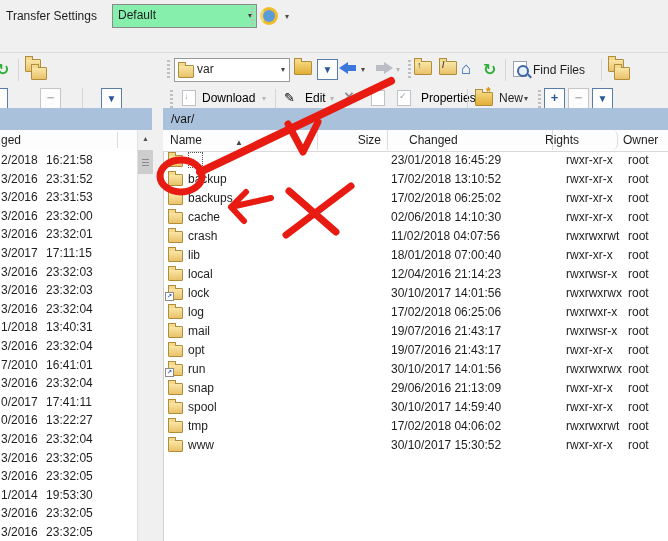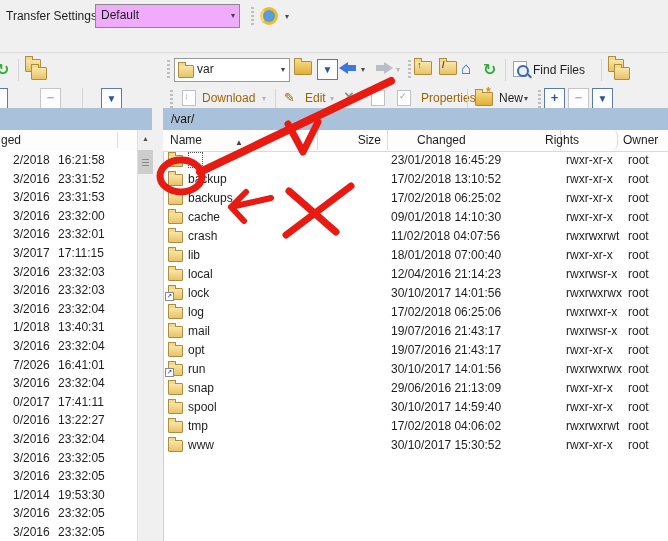--- a/index.html
+++ b/index.html
@@ -7,21 +7,21 @@
           font-family:"Liberation Sans","DejaVu Sans",sans-serif;font-size:12px;color:#1e1e1e;}
   .abs{position:absolute;}
   .sep{position:absolute;width:1px;height:22px;background:#d5d5d5;}
   .grip{position:absolute;width:3px;height:18px;
         background:repeating-linear-gradient(to bottom,#bfbfbf 0 2px,transparent 2px 4px);}
   .caret{font-size:8px;color:#4a4a4a;line-height:1;}
   .caret-dis{color:#b5b5b5;}
   
   #topstrip{position:absolute;left:0;top:0;width:668px;height:52px;background:#f0f0f0;border-bottom:1px solid #dcdcdc;}
   #ts-label{position:absolute;left:6px;top:9px;}
-  #ts-combo{position:absolute;left:95px;top:4px;width:143px;height:22px;background:#f0abfc;border:1px solid #8a8a8a;}
+  #ts-combo{position:absolute;left:112px;top:4px;width:143px;height:22px;background:#86efac;border:1px solid #8a8a8a;}
   #ts-combo .val{position:absolute;left:5px;top:3px;}
   .combo-caret{position:absolute;right:4px;top:7px;font-size:8px;color:#404040;line-height:1;}
   #ts-grip{left:251px;top:7px;}
   #ts-icon{position:absolute;left:258px;top:5px;width:22px;height:22px;}
   .globe{position:absolute;left:2px;top:2px;width:12px;height:12px;border-radius:50%;
          background:#5b9bd8;border:3px solid #eebc2a;border-left-color:#f6d45e;}
   #ts-caret{position:absolute;left:285px;top:13px;}
   
   .tbtn-box{position:absolute;width:19px;height:19px;border:1px solid #5a7ca8;background:#fdfdfd;
             text-align:center;line-height:18px;color:#2b579a;font-weight:bold;font-size:13px;}
@@ -41,37 +41,37 @@
       border-bottom:6px solid transparent;border-right:9px solid #3c77dd;}
   .arrowL::after{content:'';position:absolute;left:8px;top:3px;width:9px;height:6px;background:#3c77dd;}
   .arrowR::before{content:'';position:absolute;right:0;top:0;border-top:6px solid transparent;
       border-bottom:6px solid transparent;border-left:9px solid #b9bdc4;}
   .arrowR::after{content:'';position:absolute;right:8px;top:3px;width:9px;height:6px;background:#b9bdc4;}
   .doc-icon{position:absolute;width:12px;height:14px;background:#fff;border:1px solid #9aa4b0;}
   .doc-icon.dis{border-color:#bcc2c8;}
   .doc-glyph{position:absolute;left:1px;top:0px;font-size:9px;color:#9aa4b0;}
   .mag{position:absolute;width:8px;height:8px;border:2px solid #3a66a8;border-radius:50%;background:#e8f0fa;}
   .mag::after{content:'';position:absolute;left:8px;top:8px;width:5px;height:2px;background:#3a66a8;transform:rotate(45deg);}
-  .dis-text{color:#a16207;}
+  .dis-text{color:#000000;}
   .tb-label{position:absolute;top:5px;}
   .row2-top{top:91px;}
   
   .band{position:absolute;top:108px;height:22px;background:#a9c1da;line-height:22px;}
   #band-left{left:0;width:152px;}
   #band-right{left:163px;width:609px;padding-left:0;}
   #band-right .path{margin-left:8px;color:#141414;}
   .hdr{position:absolute;top:130px;height:21px;background:#fdfdfd;border-bottom:1px solid #d9d9d9;line-height:20px;}
   #hdr-left{left:0;width:137px;}
   #hdr-left .htext{margin-left:1px;}
   #hdr-left .hdiv{position:absolute;left:117px;top:2px;width:1px;height:16px;background:#dcdcdc;}
   #hdr-right{left:163px;width:505px;}
   .hcell{position:absolute;top:0;height:20px;border-right:1px solid #dcdcdc;}
   .sortmark{position:absolute;left:72px;top:3px;font-size:8px;color:#444;}
   #list-left{position:absolute;left:0;top:151px;width:137px;background:#fff;height:390px;}
-  .lrow{height:18.6px;line-height:18.6px;padding-left:13px;white-space:pre;word-spacing:5px;}
+  .lrow{height:18.6px;line-height:18.6px;padding-left:1px;white-space:pre;word-spacing:5px;}
   #list-right{position:absolute;left:163px;top:151px;width:505px;}
   .frow{position:relative;height:19px;line-height:19px;}
   .fname{position:absolute;left:25px;top:0;}
   .fchanged{position:absolute;left:228px;top:0;}
   .frights{position:absolute;left:387px;top:0;margin-left:16px;}
   .fowner{position:absolute;left:465px;top:0;}
   .ficon{position:absolute;left:5px;top:4px;width:13px;height:10px;
      background:linear-gradient(#f9e6a6,#eac26a);border:1px solid #b08d3a;border-radius:1px;}
   .ficon::before{content:'';position:absolute;left:-1px;top:-4px;width:6px;height:3px;
      background:#f3d98e;border:1px solid #b08d3a;border-bottom:none;}
@@ -204,21 +204,21 @@
   </div>
 
   <div id="hdr-right" class="hdr">
     <span class="hcell" style="left:0;width:154px;">
       <span style="margin-left:7px;">Name</span>
       <span class="sortmark">▲</span>
     </span>
     <span class="hcell" style="left:154px;width:70px;text-align:right;">
       <span style="margin-right:6px;">Size</span>
     </span>
-    <span class="hcell" style="left:228px;width:149px;padding-left:20px;">
+    <span class="hcell" style="left:220px;width:149px;padding-left:20px;">
       <span style="margin-left:6px;">Changed</span>
     </span>
     <span class="hcell" style="left:373px;width:81px;border-radius:6px;">
       <span style="margin-left:9px;">Rights</span>
     </span>
     <span class="hcell" style="left:454px;width:51px;border-right:none;">
       <span style="margin-left:6px;">Owner</span>
     </span>
   </div>
 
@@ -228,21 +228,21 @@
       <div class="lrow"><span>3/2016 23:31:52</span></div>
       <div class="lrow"><span>3/2016 23:31:53</span></div>
       <div class="lrow"><span>3/2016 23:32:00</span></div>
       <div class="lrow"><span>3/2016 23:32:01</span></div>
       <div class="lrow"><span>3/2017 17:11:15</span></div>
       <div class="lrow"><span>3/2016 23:32:03</span></div>
       <div class="lrow"><span>3/2016 23:32:03</span></div>
       <div class="lrow"><span>3/2016 23:32:04</span></div>
       <div class="lrow"><span>1/2018 13:40:31</span></div>
       <div class="lrow"><span>3/2016 23:32:04</span></div>
-      <div class="lrow"><span>7/2026 16:41:01</span></div>
+      <div class="lrow"><span>7/2010 16:41:01</span></div>
       <div class="lrow"><span>3/2016 23:32:04</span></div>
       <div class="lrow"><span>0/2017 17:41:11</span></div>
       <div class="lrow"><span>0/2016 13:22:27</span></div>
       <div class="lrow"><span>3/2016 23:32:04</span></div>
       <div class="lrow"><span>3/2016 23:32:05</span></div>
       <div class="lrow"><span>3/2016 23:32:05</span></div>
       <div class="lrow"><span>1/2014 19:53:30</span></div>
       <div class="lrow"><span>3/2016 23:32:05</span></div>
       <div class="lrow"><span>3/2016 23:32:05</span></div>
     </div>
@@ -271,21 +271,21 @@
       <div class="frow type-folder">
         <span class="ficon"></span>
         <span class="fname">backups</span>
         <span class="fchanged">17/02/2018 06:25:02</span>
         <span class="frights">rwxr-xr-x</span>
         <span class="fowner">root</span>
       </div>
       <div class="frow type-folder">
         <span class="ficon"></span>
         <span class="fname">cache</span>
-        <span class="fchanged">09/01/2018 14:10:30</span>
+        <span class="fchanged">02/06/2018 14:10:30</span>
         <span class="frights">rwxr-xr-x</span>
         <span class="fowner">root</span>
       </div>
       <div class="frow type-folder">
         <span class="ficon"></span>
         <span class="fname">crash</span>
         <span class="fchanged">11/02/2018 04:07:56</span>
         <span class="frights">rwxrwxrwt</span>
         <span class="fowner">root</span>
       </div>

